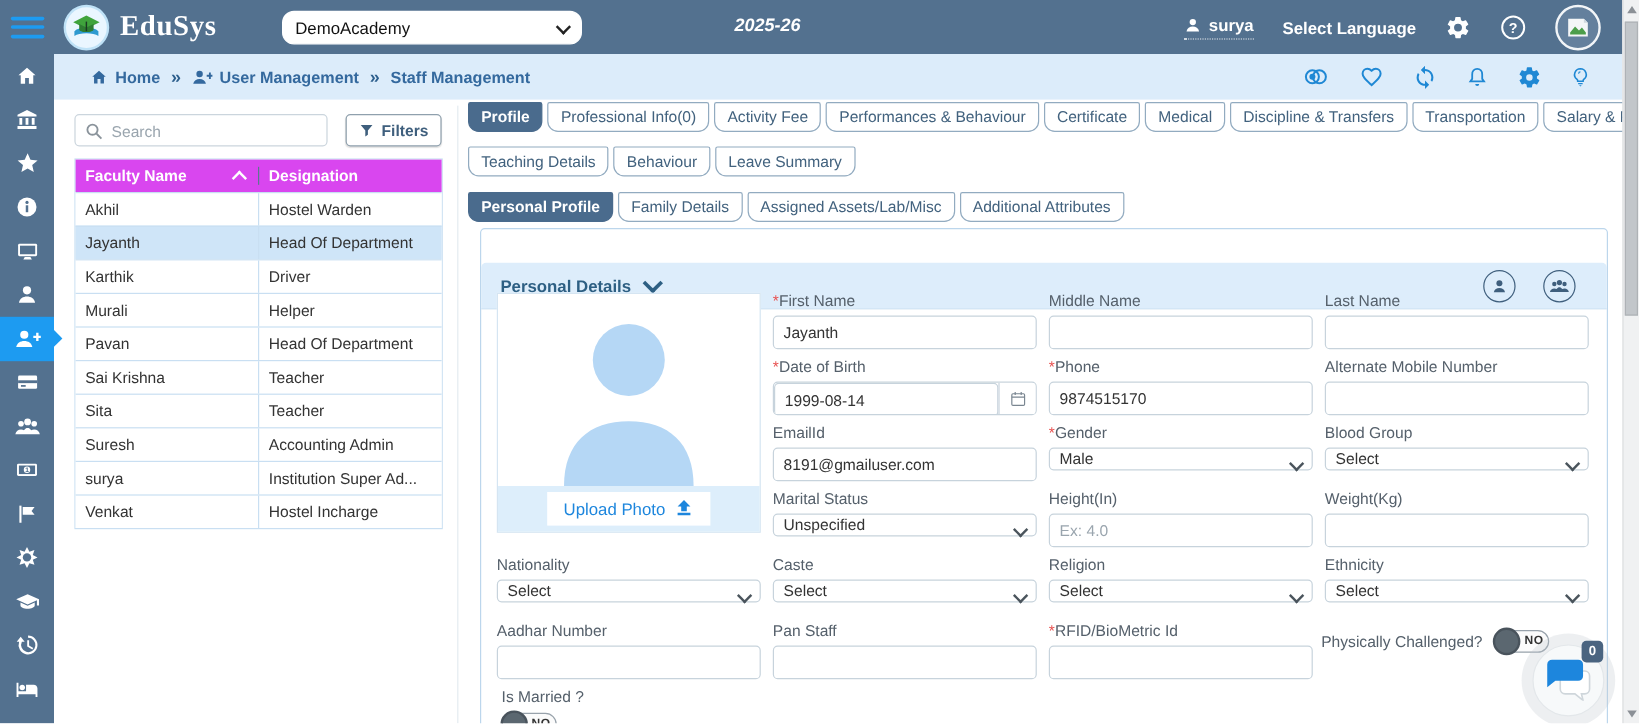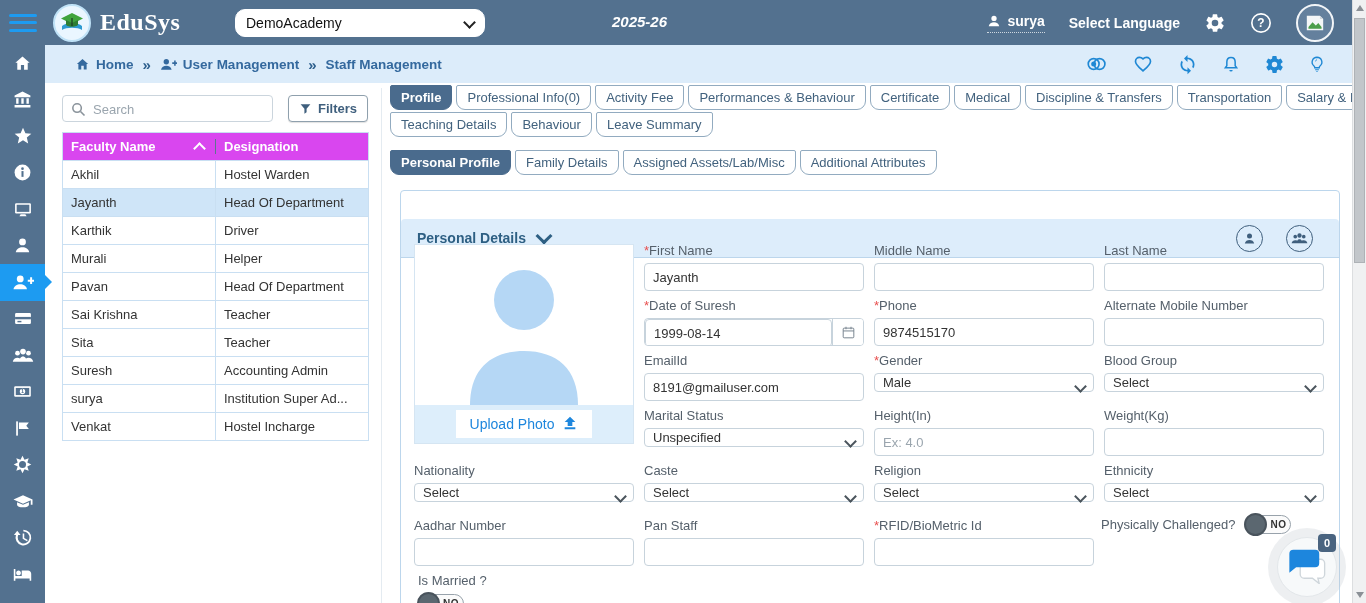--- a/index.html
+++ b/index.html
@@ -51,21 +51,21 @@
   .th2{flex:1;padding-left:8px;cursor:pointer;}
   .sort-chevron{width:7px;height:7px;border-right:2px solid #fff;border-bottom:2px solid #fff;transform:rotate(-135deg);margin-right:11px;margin-top:3px;}
   .trow{display:flex;height:27px;align-items:center;font-size:13px;color:#333;border-top:1px solid #c9dff2;cursor:pointer;background:#fff;}
   .trow.selected{background:#cfe5f8;}
   .td1{width:153px;padding-left:8px;box-sizing:border-box;border-right:1px solid #c9dff2;height:100%;display:flex;align-items:center;}
   .td2{flex:1;padding-left:8px;white-space:nowrap;overflow:hidden;}
   .vdivider{position:absolute;left:381px;top:88px;width:1px;height:515px;background:#e4ebf1;}
 
   
   .tabs-area{position:absolute;left:390px;top:85px;width:962px;}
-  .tabrow{display:flex;gap:4px;margin-bottom:2px;flex-wrap:nowrap;}
+  .tabrow{display:flex;gap:4px;margin-bottom:12px;flex-wrap:nowrap;}
   .tab{height:25px;line-height:23px;padding:0 10px;border:1px solid #92abc0;border-radius:2px 2px 9px 9px;background:#fff;color:#42627e;font-size:13px;cursor:pointer;white-space:nowrap;font-family:inherit;}
   .tab.active{background:#4a6b8d;border-color:#4a6b8d;color:#fff;font-weight:bold;}
   .subtabs{margin-top:13px;}
 
   
   .pd-panel{position:absolute;left:400px;top:190px;width:938px;height:440px;border:1px solid #bcd6ec;border-radius:4px;background:#fff;}
   .pd-head{height:38px;background:#ddedfb;border-bottom:1px solid #bcd6ec;border-radius:4px 4px 0 0;display:flex;align-items:center;margin-top:28px;}
   .pd-title{margin-left:16px;font-size:14px;font-weight:bold;color:#2d5f83;}
   .pd-chevron{width:9px;height:9px;border-right:3px solid #2d5f83;border-bottom:3px solid #2d5f83;transform:rotate(45deg);margin:-4px 0 0 12px;cursor:pointer;}
   .pd-hicons{margin-left:auto;margin-right:26px;display:flex;gap:23px;}
@@ -446,21 +446,21 @@
     <div class="fld" style="left:473px;top:52px;">
       <span class="lbl">Middle Name</span>
       <input type="text" style="">
     </div>
     <div class="fld" style="left:703px;top:52px;">
       <span class="lbl">Last Name</span>
       <input type="text" style="">
     </div>
 
     <div class="fld" style="left:243px;top:107px;">
-      <span class="lbl"><span class="req">*</span><span>Date of Suresh</span></span>
+      <span class="lbl"><span class="req">*</span><span>Date of Birth</span></span>
       <div class="datewrap">
         <input type="text" value="1999-08-14" style="">
         <span class="cal-btn">
           <svg width="15" height="15" viewBox="0 0 24 24">
               <rect x="3.5" y="5" width="17" height="15.5" rx="1.5" fill="none" stroke="#7a8691" stroke-width="1.6"></rect>
               <path d="M3.5 9.5h17" stroke="#7a8691" stroke-width="1.6"></path>
               <path d="M8 2.8v4M16 2.8v4" stroke="#7a8691" stroke-width="1.6"></path>
             </svg>
         </span>
       </div>
@@ -522,21 +522,21 @@
       <input type="text" style="">
     </div>
     <div class="fld" style="left:243px;top:327px;">
       <span class="lbl">Pan Staff</span>
       <input type="text" style="">
     </div>
     <div class="fld" style="left:473px;top:327px;">
       <span class="lbl"><span class="req">*</span><span>RFID/BioMetric Id</span></span>
       <input type="text" style="">
     </div>
-    <div class="fld pc-row" style="left:700px;top:324px;width:228px;">
+    <div class="fld pc-row" style="left:700px;top:334px;width:228px;">
       <span class="lbl2">Physically Challenged?</span>
       <div class="toggle">
         <span class="knob"></span>
         <span class="tlabel">NO</span>
       </div>
     </div>
 
     <div class="fld" style="left:17px;top:382px;">
       <span class="lbl">Is Married ?</span>
       <div class="toggle" style="margin-top:6px;">

